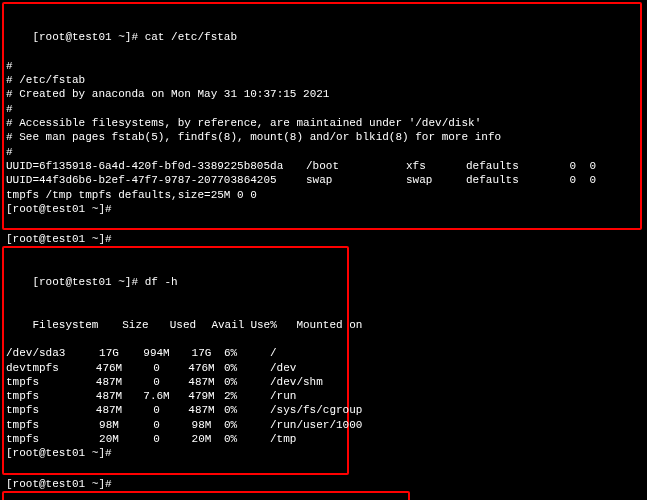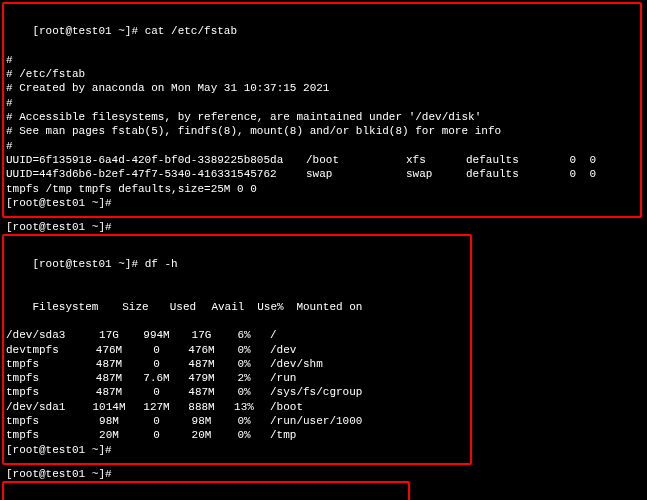--- a/index.html
+++ b/index.html
@@ -12,32 +12,32 @@
     height: 500px;
     overflow: hidden;
     padding: 2px;
     line-height: 1.3;
   }
   .line { white-space: pre; }
   .block {
     border: 2px solid #ff0000;
     border-radius: 2px;
     margin-bottom: 2px;
-    padding: 6px 2px;
+    padding: 12px 2px;
   }
   .block1 { width: 640px; }
-  .block2 { width: 470px; }
+  .block2 { width: 347px; }
   .block3 { width: 408px; }
   .plain { padding-left: 4px; }
   .row span { display: inline-block; }
   .c-fs { width: 78px; }
   .c-sz { width: 50px; text-align: center; }
   .c-us { width: 45px; text-align: center; }
   .c-av { width: 45px; text-align: center; }
-  .c-up { width: 40px; text-align: center; }
+  .c-up { width: 40px; text-align: left; }
   .c-mt { padding-left: 6px; }
   .c-uuid { width: 300px; }
   .c-mp { width: 100px; }
   .c-ft { width: 60px; }
   .c-opt { width: 90px; }
   .c-dn { width: 20px; text-align: right; }
 </style>
 </head>
 <body>
 
@@ -49,42 +49,41 @@
       <div class="line">#</div>
       <div class="line"># /etc/fstab</div>
       <div class="line"># Created by anaconda on Mon May 31 10:37:15 2021</div>
       <div class="line">#</div>
       <div class="line"># Accessible filesystems, by reference, are maintained under '/dev/disk'</div>
       <div class="line"># See man pages fstab(5), findfs(8), mount(8) and/or blkid(8) for more info</div>
       <div class="line">#</div>
     </div>
   <div id="fstab-entries">
       <div class="line row"><span class="c-uuid">UUID=6f135918-6a4d-420f-bf0d-3389225b805da</span><span class="c-mp">/boot</span><span class="c-ft">xfs</span><span class="c-opt">defaults</span><span class="c-dn">0</span><span class="c-dn">0</span></div>
-      <div class="line row"><span class="c-uuid">UUID=44f3d6b6-b2ef-47f7-5340-416331545762</span><span class="c-mp">swap</span><span class="c-ft">swap</span><span class="c-opt">defaults</span><span class="c-dn">0</span><span class="c-dn">0</span></div>
+      <div class="line row"><span class="c-uuid">UUID=44f3d6b6-b2ef-47f7-9787-207703864205</span><span class="c-mp">swap</span><span class="c-ft">swap</span><span class="c-opt">defaults</span><span class="c-dn">0</span><span class="c-dn">0</span></div>
     </div>
   <div class="line">tmpfs /tmp tmpfs defaults,size=25M 0 0</div>
   <div class="line"><span>[root@test01 ~]#</span></div>
 </div>
 
 <div class="line plain"><span>[root@test01 ~]#</span></div>
 
 <div class="block block2">
   <div class="line">
     <span>[root@test01 ~]#</span> <span>df -h</span>
   </div>
   <div class="line row">
     <span class="c-fs">Filesystem</span><span class="c-sz">Size</span><span class="c-us">Used</span><span class="c-av">Avail</span><span class="c-up">Use%</span><span class="c-mt">Mounted on</span>
   </div>
   <div id="df-rows-2">
       <div class="line row"><span class="c-fs">/dev/sda3</span><span class="c-sz">17G</span><span class="c-us">994M</span><span class="c-av">17G</span><span class="c-up">6%</span><span class="c-mt">/</span></div>
       <div class="line row"><span class="c-fs">devtmpfs</span><span class="c-sz">476M</span><span class="c-us">0</span><span class="c-av">476M</span><span class="c-up">0%</span><span class="c-mt">/dev</span></div>
       <div class="line row"><span class="c-fs">tmpfs</span><span class="c-sz">487M</span><span class="c-us">0</span><span class="c-av">487M</span><span class="c-up">0%</span><span class="c-mt">/dev/shm</span></div>
       <div class="line row"><span class="c-fs">tmpfs</span><span class="c-sz">487M</span><span class="c-us">7.6M</span><span class="c-av">479M</span><span class="c-up">2%</span><span class="c-mt">/run</span></div>
       <div class="line row"><span class="c-fs">tmpfs</span><span class="c-sz">487M</span><span class="c-us">0</span><span class="c-av">487M</span><span class="c-up">0%</span><span class="c-mt">/sys/fs/cgroup</span></div>
-      <div class="line row"><span class="c-fs">/dev/sda1</span><span class="c-sz">1014M</span><span class="c-us">127M</span><span class="c-av">888M</span><span class="c-up">13%</span><span class="c-mt">/boot</span></div>
       <div class="line row"><span class="c-fs">tmpfs</span><span class="c-sz">98M</span><span class="c-us">0</span><span class="c-av">98M</span><span class="c-up">0%</span><span class="c-mt">/run/user/1000</span></div>
       <div class="line row"><span class="c-fs">tmpfs</span><span class="c-sz">20M</span><span class="c-us">0</span><span class="c-av">20M</span><span class="c-up">0%</span><span class="c-mt">/tmp</span></div>
     </div>
   <div class="line"><span>[root@test01 ~]#</span></div>
 </div>
 
 <div class="line plain"><span>[root@test01 ~]#</span></div>
 
 <div class="block block3">
   <div class="line">

